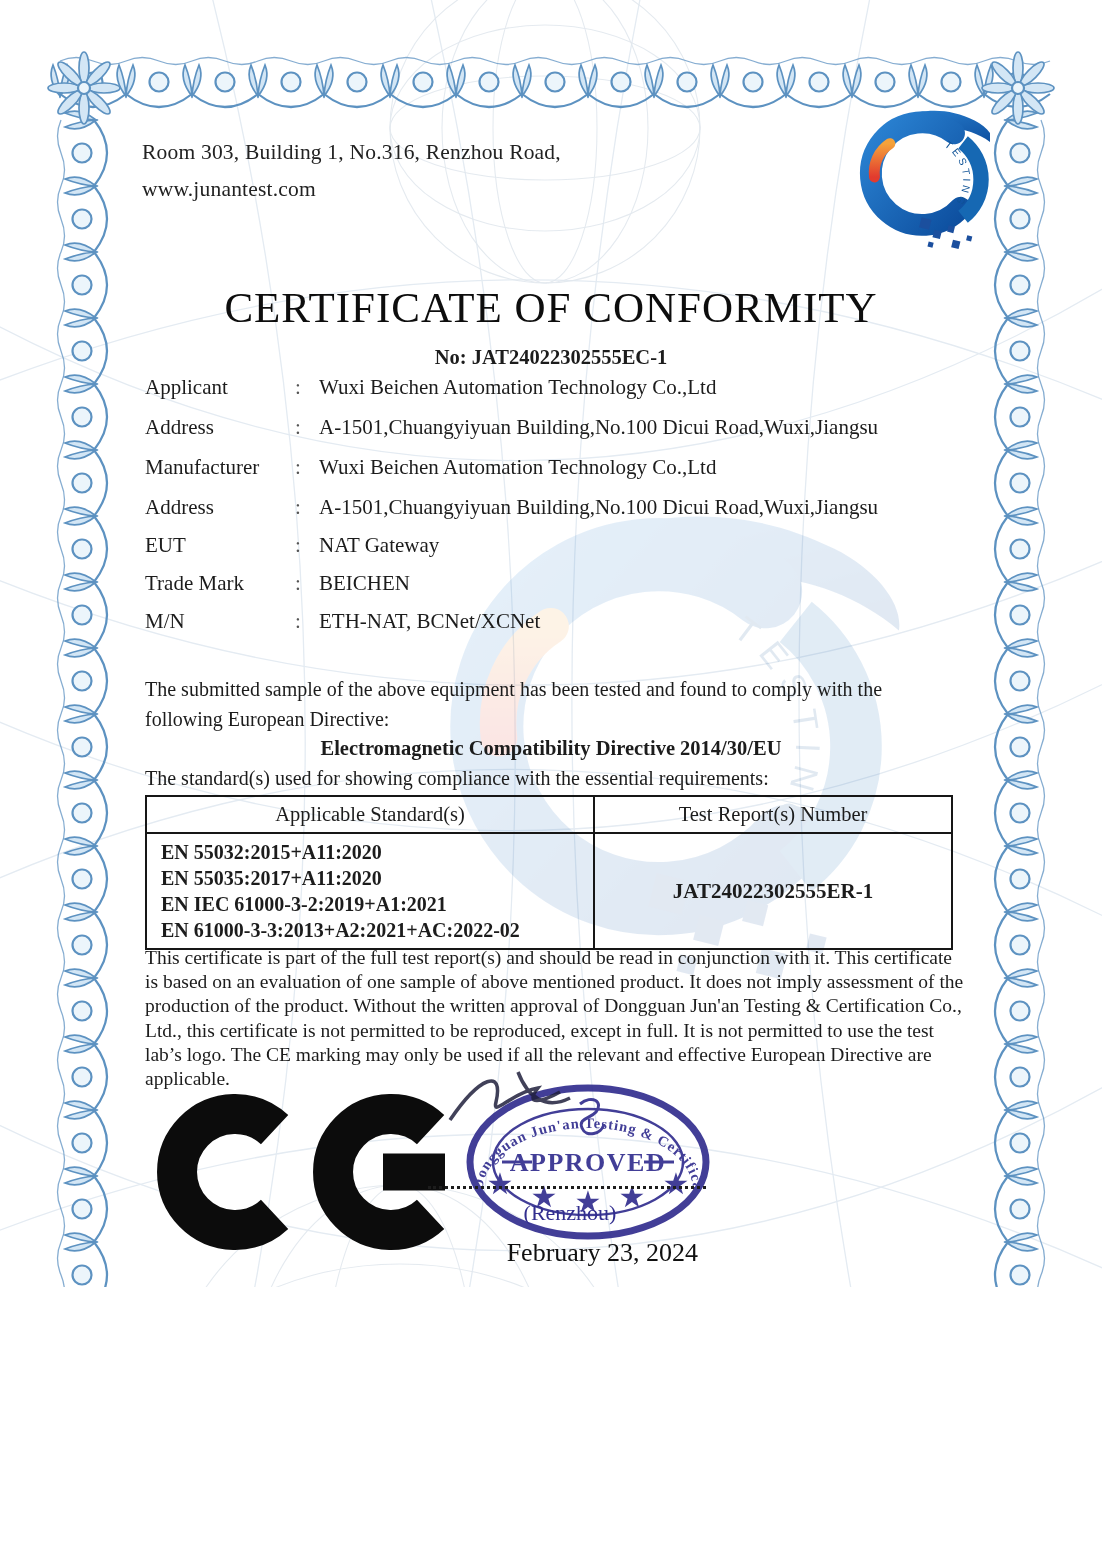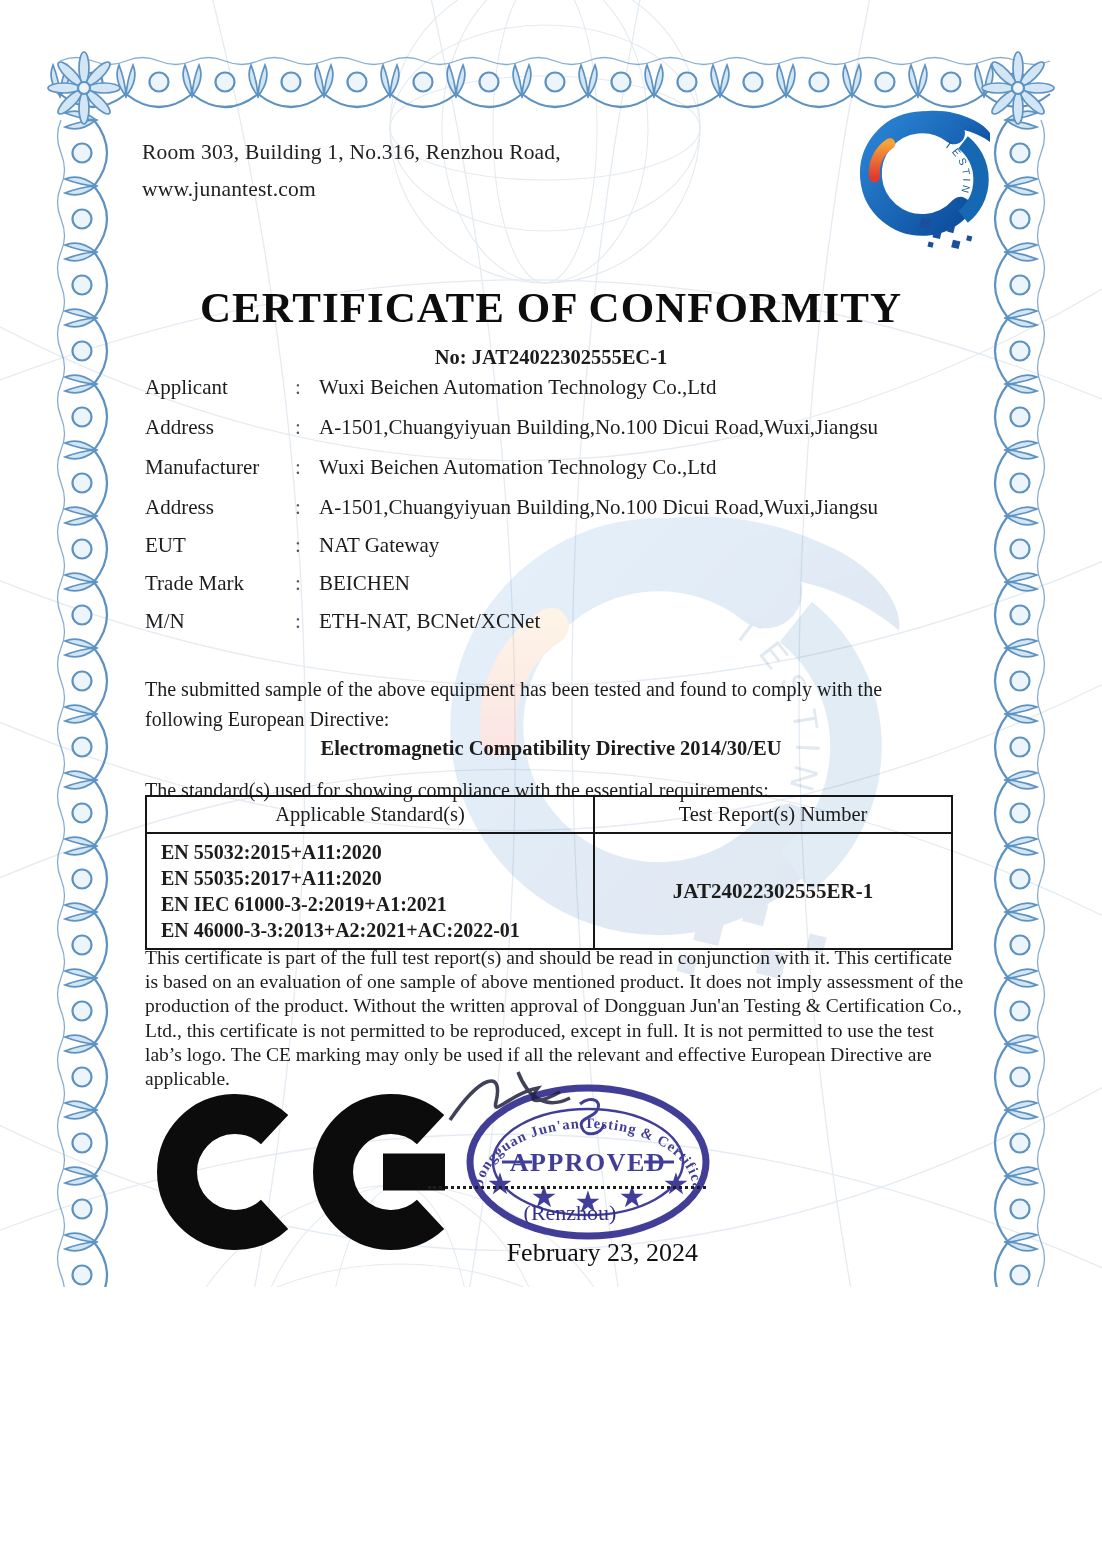--- a/index.html
+++ b/index.html
@@ -10,31 +10,31 @@
   .bs{stroke:#5d92c1;fill:none;stroke-width:2.2px;}
   .thin{stroke-width:1.3px;opacity:.75;}
   .bf{fill:#ecf5fb;}
   .bf2{fill:#d3e6f5;stroke-width:1.7px;}
   .guil{stroke:#e4ebf2;fill:none;stroke-width:1.3px;}
   .globe{stroke:#e2e8ee;fill:none;stroke-width:1.1px;}
 
   .addr{position:absolute;left:142px;top:134px;font-size:21.5px;line-height:37px;letter-spacing:.2px;color:#222;}
   .logosvg{position:absolute;left:836px;top:100px;width:154px;height:154px;}
   .title{position:absolute;left:0;top:283px;width:1102px;text-align:center;
-         font-size:43px;font-weight:700;letter-spacing:1px;color:#0d0d0d;}
+         font-size:43px;font-weight:400;letter-spacing:1px;color:#0d0d0d;}
   .certno{position:absolute;left:0;top:346px;width:1102px;text-align:center;font-size:20.5px;font-weight:700;}
 
   .frow{position:absolute;left:145px;display:flex;font-size:21px;}
   .frow .lbl{width:150px;}
   .frow .sep{width:24px;color:#555;}
   .f0{top:375px}.f1{top:415px}.f2{top:455px}.f3{top:495px}.f4{top:533px}.f5{top:571px}.f6{top:609px}
 
   .statement{position:absolute;left:145px;top:674px;width:818px;font-size:20px;line-height:30px;}
   .directive{position:absolute;left:0;top:737px;width:1102px;text-align:center;font-weight:700;font-size:20.5px;}
-  .stdintro{position:absolute;left:145px;top:767px;font-size:20px;margin-top:12px;}
+  .stdintro{position:absolute;left:145px;top:767px;font-size:20px;}
 
   .tbl{position:absolute;left:145px;top:795px;width:808px;border-collapse:collapse;background:transparent;}
   .tbl th,.tbl td{border:2px solid #161616;}
   .tbl th{font-weight:400;font-size:20.5px;padding:6px 0;text-align:center;}
   .tbl .c1{width:446px;}
   .std-line{font-weight:700;font-size:20px;line-height:26px;padding-left:14px;}
   .tbl td.c1cell{padding:5px 0;}
   .tbl td.c2cell{text-align:center;font-weight:700;font-size:21px;}
 
   .disc{position:absolute;left:145px;top:946px;width:822px;font-size:19.5px;line-height:24.2px;}
@@ -281,21 +281,21 @@
         <th class="c1">Applicable Standard(s)</th>
         <th>Test Report(s) Number</th>
       </tr>
     </thead>
     <tbody>
       <tr>
         <td class="c1cell">
           <div class="std-line">EN 55032:2015+A11:2020</div>
           <div class="std-line">EN 55035:2017+A11:2020</div>
           <div class="std-line">EN IEC 61000-3-2:2019+A1:2021</div>
-          <div class="std-line">EN 46000-3-3:2013+A2:2021+AC:2022-01</div>
+          <div class="std-line">EN 61000-3-3:2013+A2:2021+AC:2022-02</div>
         </td>
         <td class="c2cell">JAT24022302555ER-1</td>
       </tr>
     </tbody>
   </table>
 
   <div class="disc">This certificate is part of the full test report(s) and should be read in conjunction with it. This certificate is based on an evaluation of one sample of above mentioned product. It does not imply assessment of the production of the product. Without the written approval of Dongguan Jun'an Testing &amp; Certification Co., Ltd., this certificate is not permitted to be reproduced, except in full. It is not permitted to use the test lab’s logo. The CE marking may only be used if all the relevant and effective European Directive are applicable.</div>
 
   <svg class="cesvg" viewBox="0 0 312 162">
     <g stroke="#0c0c0c" fill="none">

